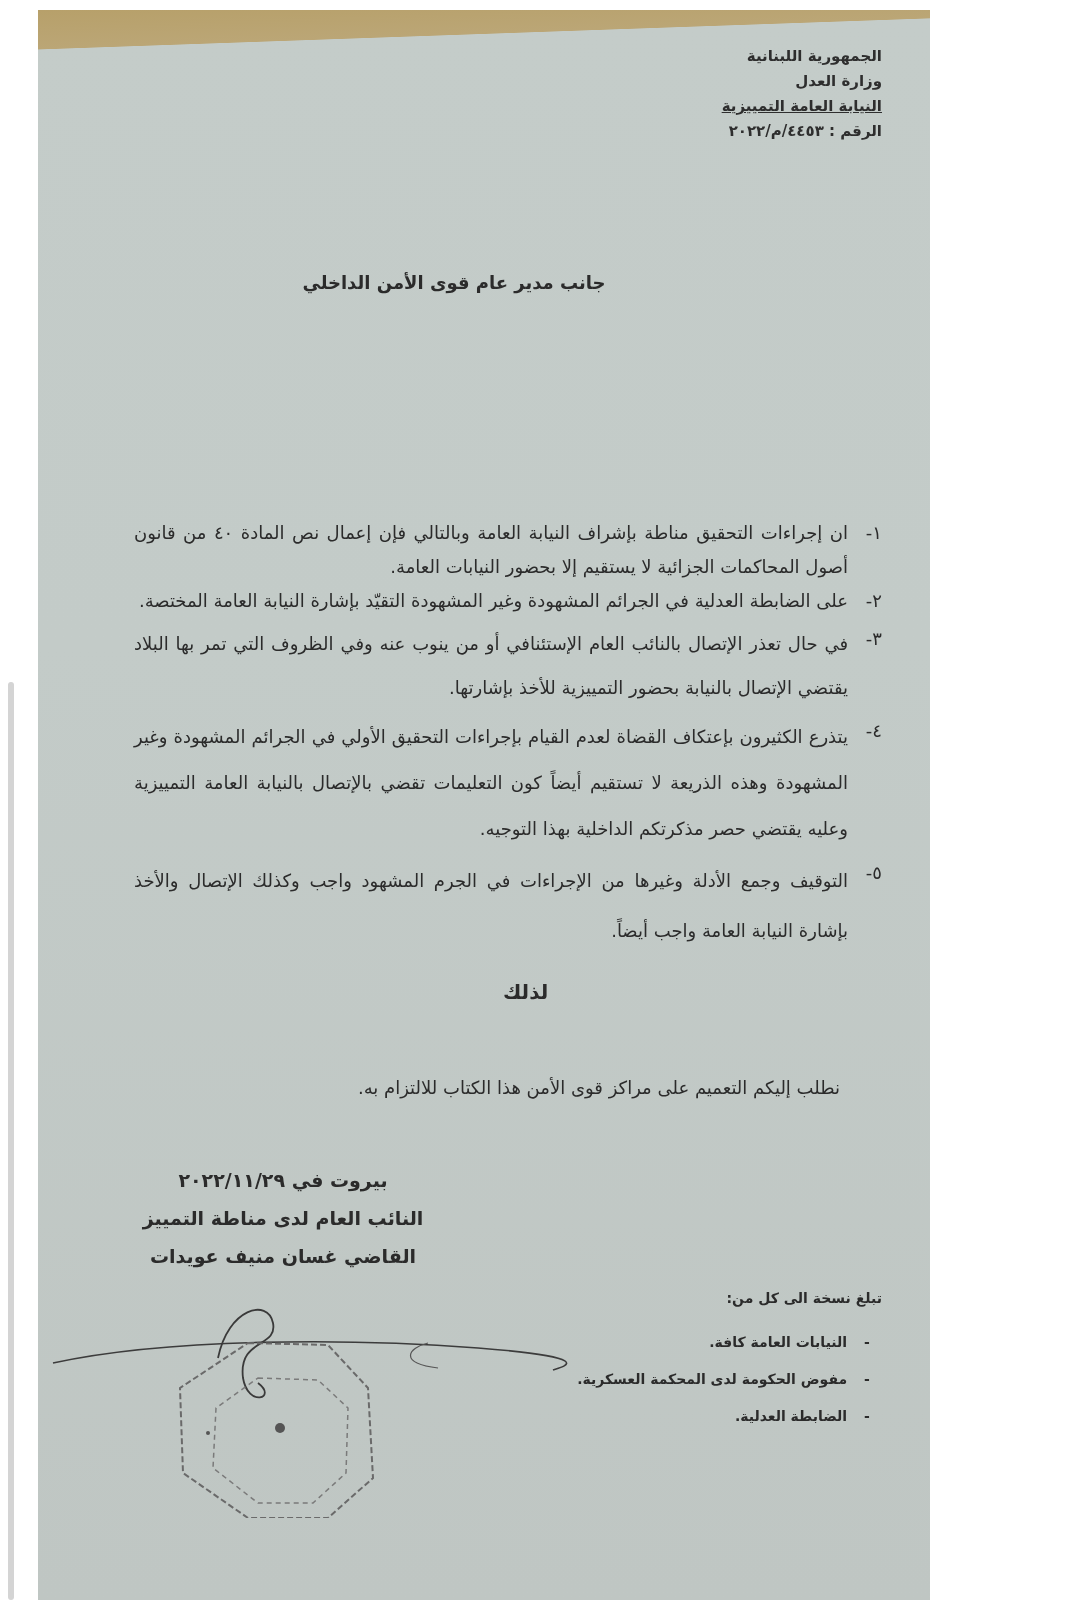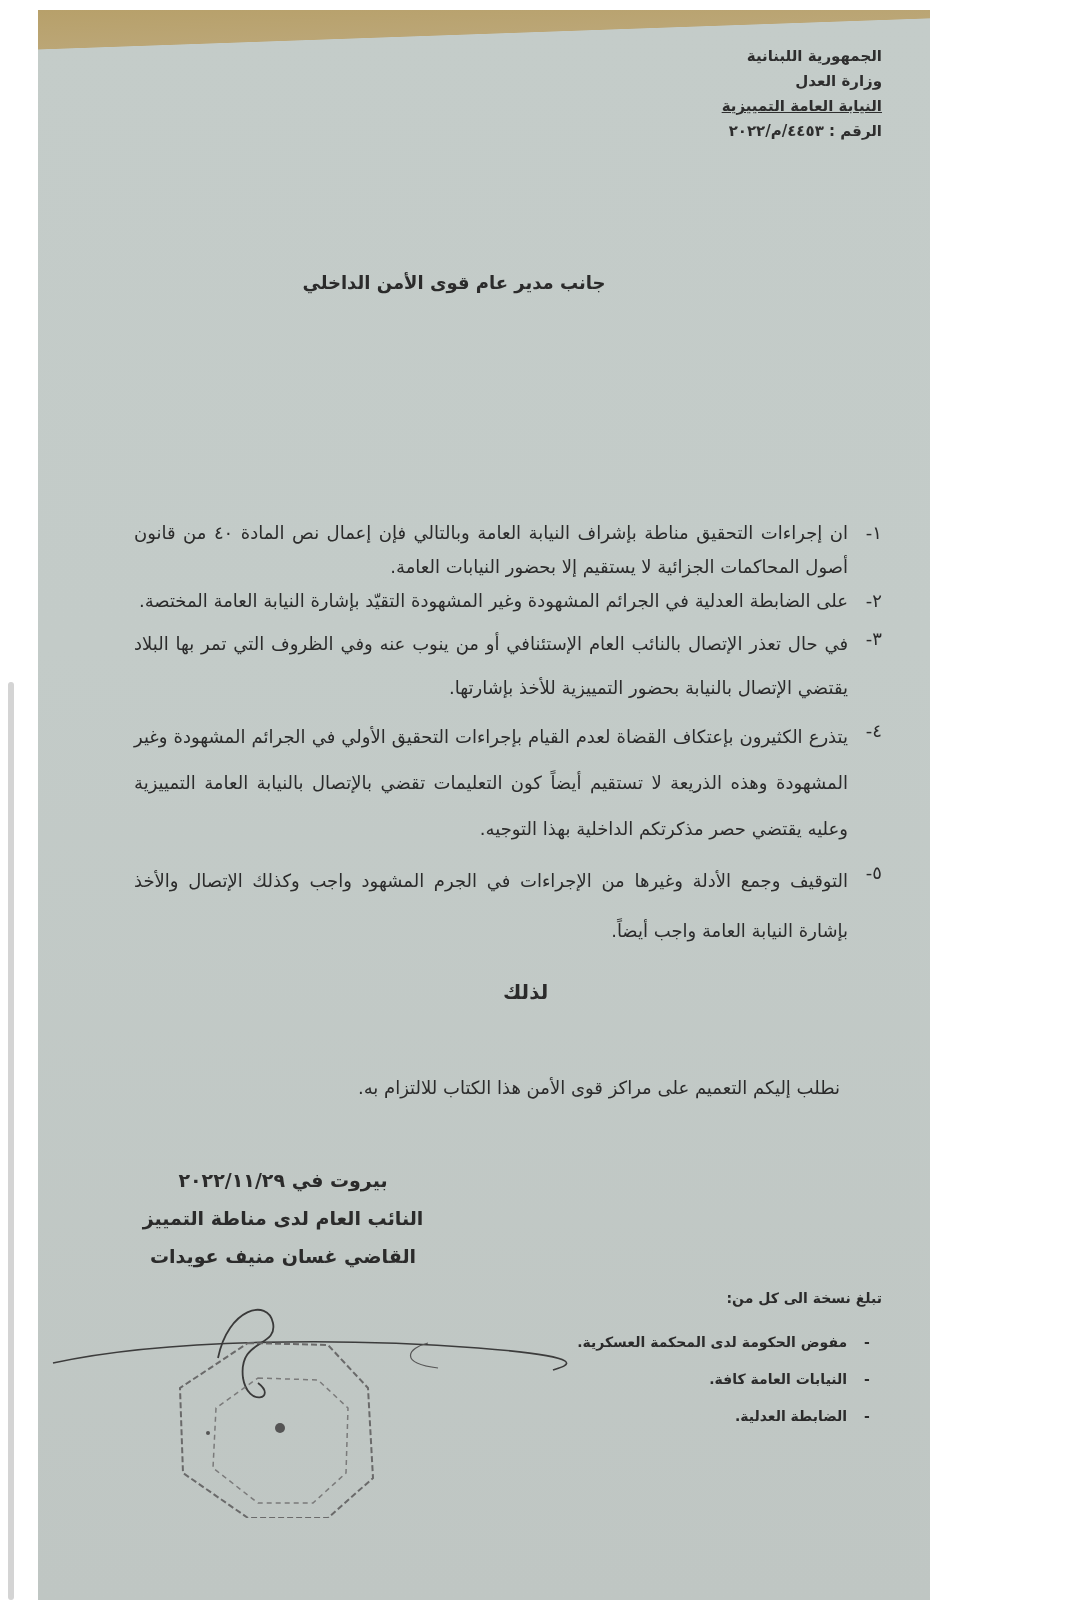--- a/index.html
+++ b/index.html
@@ -94,24 +94,24 @@
     <polygon points="200,75 280,77 320,120 325,210 280,250 200,250 135,205 132,120" stroke="#6a6a6a" stroke-width="2" fill="none" stroke-dasharray="6 3"></polygon>
     <polygon points="210,110 270,112 300,140 298,205 265,235 210,235 165,200 168,140" stroke="#7a7a7a" stroke-width="1.5" fill="none" stroke-dasharray="5 4"></polygon>
     <circle cx="232" cy="160" r="5" fill="#555"></circle>
     <circle cx="160" cy="165" r="2" fill="#555"></circle>
   </svg>
 
   <div class="cc rtl">
     <div class="cc-title">تبلغ نسخة الى كل من:</div>
     <div class="cc-item">
       <span class="dash">-</span>
-      <span>مفوض الحكومة لدى المحكمة العسكرية.</span>
+      <span>النيابات العامة كافة.</span>
     </div>
     <div class="cc-item">
       <span class="dash">-</span>
-      <span>النيابات العامة كافة.</span>
+      <span>مفوض الحكومة لدى المحكمة العسكرية.</span>
     </div>
     <div class="cc-item">
       <span class="dash">-</span>
       <span>الضابطة العدلية.</span>
     </div>
   </div>
 </div>
 
 </body></html>

